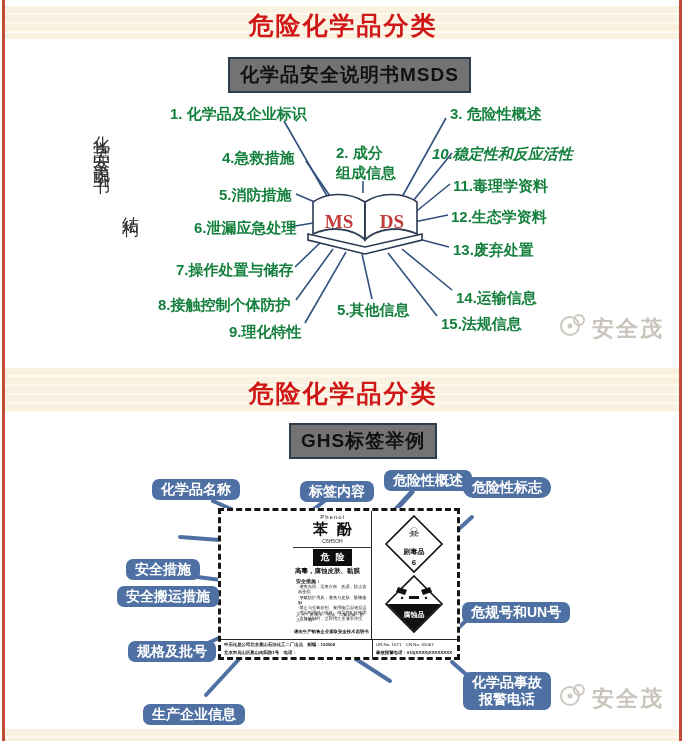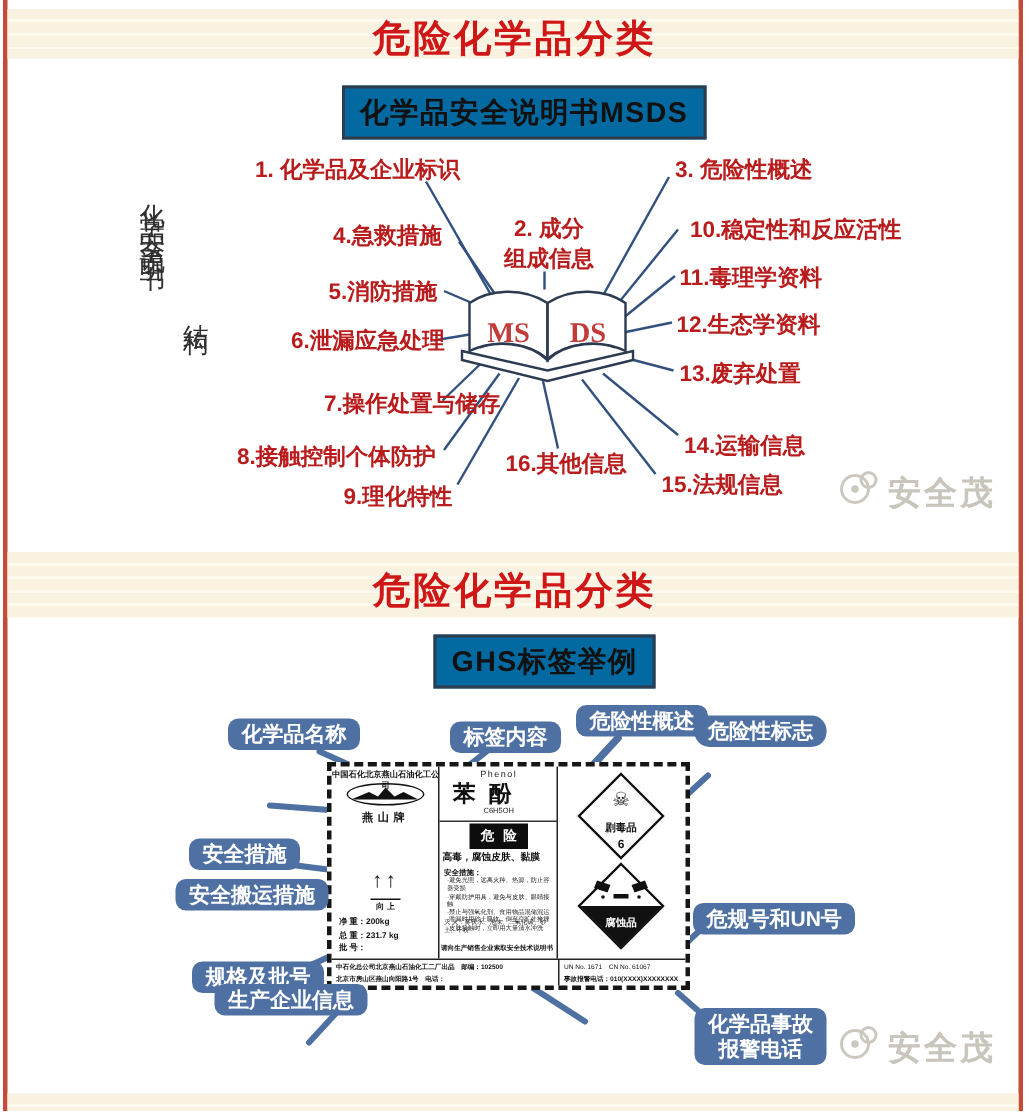--- a/index.html
+++ b/index.html
@@ -13,30 +13,30 @@
 
   .band {
     position:absolute; left:5px; right:7px;
     background:repeating-linear-gradient(180deg,#faf2e0 0px,#faf2e0 7px,#fffaf0 7px,#fffaf0 9px);
   }
   .panel-title {
     position:absolute; left:0; width:686px; text-align:center;
     color:#cf1717; font-weight:bold; font-size:25px; letter-spacing:2px;
   }
   .subbox {
-    position:absolute; background:#0369a1; border:2px solid #2e3d4e;
+    position:absolute; background:#737373; border:2px solid #2e3d4e;
     color:#111; font-weight:bold; font-size:19px; padding:3px 10px; letter-spacing:1px;
   }
   .vt {
     position:absolute; writing-mode:vertical-rl; text-orientation:upright;
     color:#2f2f2f; font-size:17px; font-weight:500; letter-spacing:6px;
   }
   .item {
-    position:absolute; color:#b91c1c; font-weight:bold; font-size:15px;
-    white-space:pre-line; line-height:1.3; text-align:center;
+    position:absolute; color:#15803d; font-weight:bold; font-size:15px;
+    white-space:pre-line; line-height:1.3; text-align:left;
   }
   .watermark { position:absolute; color:#c9c5bc; font-size:22px; font-weight:bold; letter-spacing:2px;text-align:right; }
   .wm-icon { position:absolute; width:30px; height:26px; }
 
   .callout {
     position:absolute; background:#4e70a2; color:#fff; font-weight:bold; font-size:14px;
     padding:2px 9px; border-radius:7px; white-space:pre-line; text-align:center; line-height:1.2;
   }
 
   .gl { position:absolute; left:218px; top:508px; width:242px; height:152px;
@@ -48,21 +48,21 @@
   .gl-bottom { left:0; top:128px; width:236px; height:18px; border-top:1px solid #222; }
   .gl-bottom .bdiv { position:absolute; left:151px; top:0; bottom:0; width:1px; background:#222; }
   .t-company { position:absolute; top:2px; left:0; width:72px; font-size:5.5px; font-weight:bold; text-align:center; color:#111; }
   .t-logo { position:absolute; top:11px; left:10px; width:52px; height:15px; border:1.5px solid #111; border-radius:50%; overflow:hidden; }
   .t-brand { position:absolute; top:29px; left:0; width:72px; text-align:center; font-size:7.5px; font-weight:bold; letter-spacing:3px; color:#111; }
   .t-arrows { position:absolute; top:68px; left:0; width:72px; text-align:center; color:#111; }
   .t-arrows .ar { font-size:14px; font-weight:bold; letter-spacing:2px; line-height:1; }
   .t-arrows .up { display:inline-block; font-size:5.5px; font-weight:bold; border-top:1px solid #111; padding:1px 4px 0; }
   .t-weights { position:absolute; top:100px; left:5px; font-size:5.5px; color:#111; line-height:1.55; font-weight:bold; }
   .t-nameen { position:absolute; top:3px; left:0; width:79px; text-align:center; font-size:6px; letter-spacing:1px; color:#222; }
-  .t-namecn { position:absolute; top:9px; left:0; width:79px; text-align:left; font-size:15px; font-weight:bold; letter-spacing:9px; color:#111; text-indent:9px; }
+  .t-namecn { position:absolute; top:9px; left:0; width:79px; text-align:center; font-size:15px; font-weight:bold; letter-spacing:9px; color:#111; text-indent:9px; }
   .t-formula { position:absolute; top:27px; left:0; width:79px; text-align:center; font-size:5px; color:#222; border-bottom:1px solid #333; padding-bottom:3px; }
   .t-signal { position:absolute; top:38px; left:20px; width:39px; background:#0d0d0d; color:#fff; font-weight:bold;
               font-size:9px; text-align:center; letter-spacing:6px; text-indent:6px; padding:2px 0; }
   .t-hazard { position:absolute; top:56px; left:2px; width:75px; font-size:6.5px; font-weight:bold; color:#111; }
   .t-saftitle { position:absolute; top:67px; left:3px; font-size:5px; font-weight:bold; color:#111; }
   .t-saflines { position:absolute; top:73px; left:5px; width:72px; font-size:4.2px; color:#222; line-height:1.25; }
   .t-fire { position:absolute; top:101px; left:3px; width:74px; font-size:4.2px; color:#222; }
   .t-note { position:absolute; top:118px; left:1px; width:77px; font-size:4.4px; font-weight:bold; color:#111; }
   .b-l1 { position:absolute; top:2px; left:3px; width:146px; font-size:4.4px; font-weight:bold; color:#111; }
   .b-l2 { position:absolute; top:10px; left:3px; width:146px; font-size:4.4px; font-weight:bold; color:#111; }
@@ -133,60 +133,42 @@
     <text x="92" y="40" text-anchor="middle" font-family="'Liberation Serif','DejaVu Serif',serif" font-size="19" font-weight="bold" fill="#c23b3b">DS</text>
   </svg>
 
   <span class="item" style="left:170px;top:104px;">1. 化学品及企业标识</span>
   <span class="item" style="left:336px;top:143px;">2. 成分
 组成信息</span>
   <span class="item" style="left:450px;top:104px;">3. 危险性概述</span>
   <span class="item" style="left:222px;top:148px;">4.急救措施</span>
   <span class="item" style="left:219px;top:185px;">5.消防措施</span>
   <span class="item" style="left:194px;top:218px;">6.泄漏应急处理</span>
-  <span class="item" style="left:176px;top:260px;margin-left:40px;">7.操作处置与储存</span>
+  <span class="item" style="left:176px;top:260px;">7.操作处置与储存</span>
   <span class="item" style="left:158px;top:295px;">8.接触控制个体防护</span>
   <span class="item" style="left:229px;top:322px;">9.理化特性</span>
-  <span class="item" style="left:460px;top:144px;">10.稳定性和反应活性</span>
+  <span class="item" style="left:432px;top:144px;font-style:italic;">10.稳定性和反应活性</span>
   <span class="item" style="left:453px;top:176px;">11.毒理学资料</span>
   <span class="item" style="left:451px;top:207px;">12.生态学资料</span>
   <span class="item" style="left:453px;top:240px;">13.废弃处置</span>
   <span class="item" style="left:456px;top:288px;">14.运输信息</span>
   <span class="item" style="left:441px;top:314px;">15.法规信息</span>
-  <span class="item" style="left:337px;top:300px;">16.其他信息</span>
+  <span class="item" style="left:337px;top:300px;">5.其他信息</span>
 
   <svg class="wm-icon" style="left:558px;top:312px;" viewBox="0 0 30 26">
     <circle cx="12" cy="14" r="9" fill="none" stroke="#ccc8c0" stroke-width="2"></circle>
     <circle cx="21" cy="8" r="5" fill="none" stroke="#ccc8c0" stroke-width="2"></circle>
     <circle cx="12" cy="14" r="2.5" fill="#ccc8c0"></circle>
   </svg>
   <span class="watermark" style="left:592px;top:314px;">安全茂</span>
 
   <h1 class="panel-title" style="top:377px;">危险化学品分类</h1>
   <div class="subbox" style="left:289px;top:423px;">GHS标签举例</div>
 
   <div class="gl">
-    <div class="cell gl-left">
-      <div class="t-company">中国石化北京燕山石油化工公司</div>
-      <div class="t-logo">
-        <svg width="49" height="12" viewBox="0 0 49 12">
-            <path d="M2 10 L14 5 L20 8 L25 2 L31 8 L37 5 L47 10 Z" fill="#111"></path>
-          </svg>
-      </div>
-      <div class="t-brand">燕山牌</div>
-      <div class="t-arrows">
-        <div class="ar">↑↑</div>
-        <span class="up">向 上</span>
-      </div>
-      <div class="t-weights">
-        <div>净 重：200kg</div>
-        <div>总 重：231.7 kg</div>
-        <div>批 号：</div>
-      </div>
-    </div>
     <div class="cell gl-center">
       <div class="t-nameen">Phenol</div>
       <div class="t-namecn">苯酚</div>
       <div class="t-formula">C6H5OH</div>
       <div class="t-signal">危险</div>
       <div class="t-hazard">高毒，腐蚀皮肤、黏膜</div>
       <div class="t-saftitle">安全措施：</div>
       <div class="t-saflines">
         <div>·避免光照，远离火种、热源，防止容器受损</div>
         <div>·穿戴防护用具，避免与皮肤、眼睛接触</div>
@@ -222,21 +204,21 @@
   </div>
 
   <span class="callout" style="left:152px;top:479px;">化学品名称</span>
   <span class="callout" style="left:300px;top:481px;">标签内容</span>
   <span class="callout" style="left:384px;top:470px;">危险性概述</span>
   <span class="callout" style="left:463px;top:477px;border-radius:10px;">危险性标志</span>
   <span class="callout" style="left:126px;top:559px;">安全措施</span>
   <span class="callout" style="left:117px;top:586px;">安全搬运措施</span>
   <span class="callout" style="left:462px;top:602px;">危规号和UN号</span>
   <span class="callout" style="left:128px;top:641px;">规格及批号</span>
-  <span class="callout" style="left:143px;top:656px;">生产企业信息</span>
+  <span class="callout" style="left:143px;top:704px;">生产企业信息</span>
   <span class="callout" style="left:463px;top:672px;">化学品事故
 报警电话</span>
 
   <svg class="wm-icon" style="left:558px;top:682px;" viewBox="0 0 30 26">
     <circle cx="12" cy="14" r="9" fill="none" stroke="#ccc8c0" stroke-width="2"></circle>
     <circle cx="21" cy="8" r="5" fill="none" stroke="#ccc8c0" stroke-width="2"></circle>
     <circle cx="12" cy="14" r="2.5" fill="#ccc8c0"></circle>
   </svg>
   <span class="watermark" style="left:592px;top:684px;">安全茂</span>
 </div>

